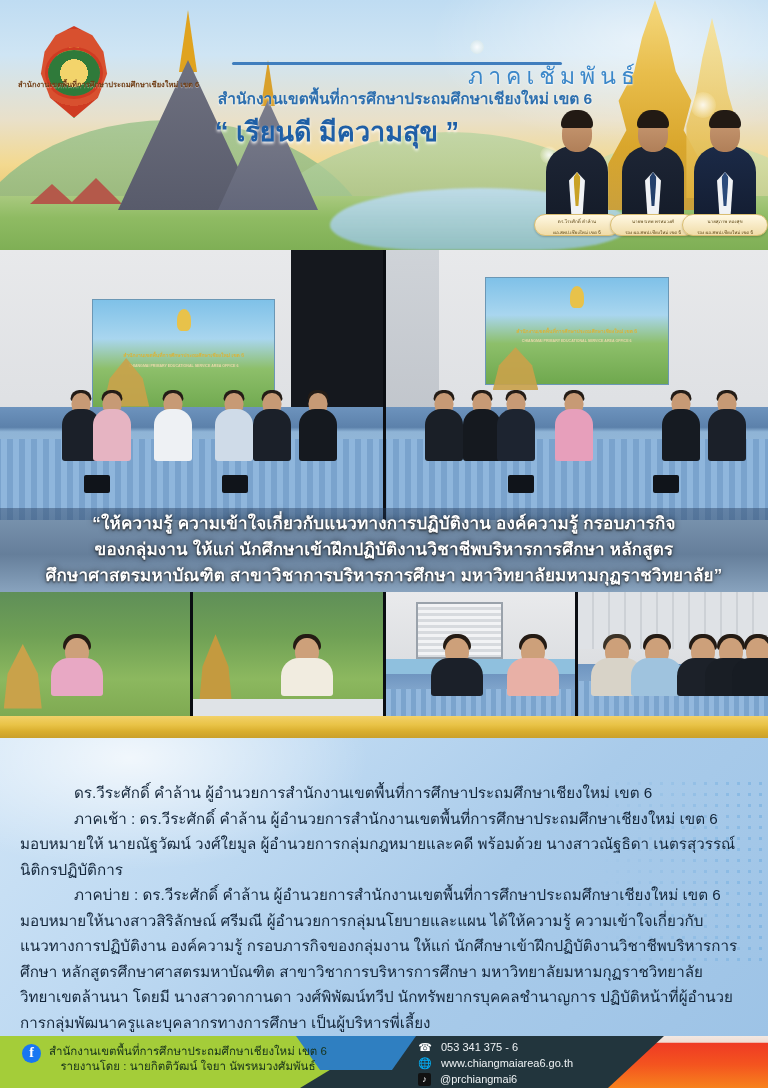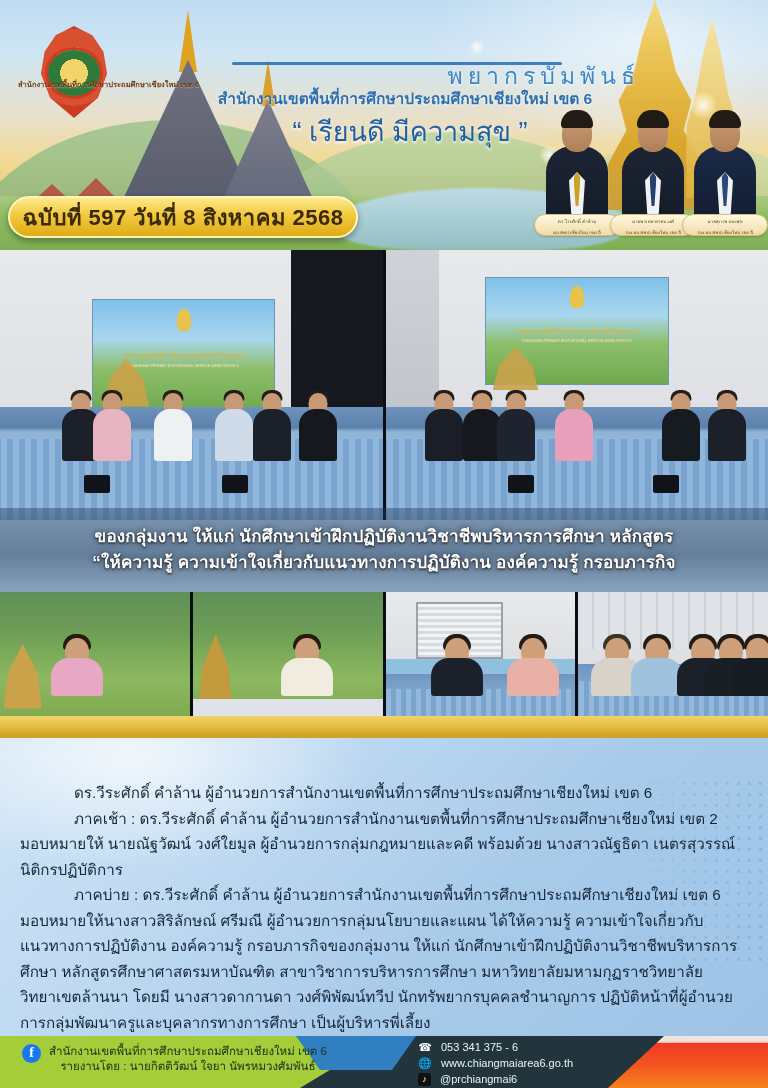--- a/index.html
+++ b/index.html
@@ -112,21 +112,21 @@
     font-size:23px; letter-spacing:5px; color:#3b87c9;
     text-shadow:0 1px 2px rgba(255,255,255,.9);
   }
   .h-office{
     position:absolute; left:195px; top:86px; width:420px;
     text-align:center; font-size:15.5px; font-weight:bold; color:#2d6fae;
     text-shadow:0 1px 2px rgba(255,255,255,.95);
   }
   .h-slogan{
     position:absolute; left:215px; top:110px; width:390px;
-    text-align:center; font-size:27px; font-weight:normal; color:#1f5fa6;
+    font-size:27px; font-weight:bold; color:#1f5fa6;
     text-shadow:0 2px 3px rgba(255,255,255,.95);
   }
 
   
   .official{ position:absolute; bottom:18px; width:78px; height:128px; }
   .off-body{
     position:absolute; bottom:0; left:8px; width:62px; height:86px;
     background:linear-gradient(180deg,#1d2535,#131a27);
     border-radius:26px 26px 6px 6px;
   }
@@ -367,21 +367,21 @@
     <div class="bokeh" style="left:540px;top:146px;width:18px;height:18px;"></div>
     <div class="bokeh" style="left:470px;top:40px;width:14px;height:14px;"></div>
 
     <div class="emblem">
       <div class="ring"></div>
       <div class="inner"></div>
       <div class="emblem-arc-text">สำนักงานเขตพื้นที่การศึกษาประถมศึกษาเชียงใหม่ เขต 6</div>
     </div>
 
     <div class="h-title-underline"></div>
-    <div class="h-sub">พยากรบัมพันธ์</div>
+    <div class="h-sub">ภาคเชัมพันธ์</div>
     <div class="h-office">สำนักงานเขตพื้นที่การศึกษาประถมศึกษาเชียงใหม่ เขต 6</div>
     <div class="h-slogan">“ เรียนดี  มีความสุข ”</div>
 
     <div class="official" style="left:538px;">
       <div class="off-body"></div>
         <div class="off-shirt"></div>
         <div class="off-tie"></div>
       <div class="off-head"></div>
         <div class="off-hair"></div>
       <div class="nameplate">
@@ -405,21 +405,20 @@
       <div class="off-shirt"></div>
       <div class="off-tie" style="background:#2b4a7a;"></div>
       <div class="off-head"></div>
         <div class="off-hair"></div>
       <div class="nameplate">
         <span>นายสุภาพ ทองสุข</span>
         <span>รอง ผอ.สพป.เชียงใหม่ เขต 6</span>
       </div>
     </div>
 
-    <div class="issue-badge">ฉบับที่ 597 วันที่  8 สิงหาคม  2568</div>
   </div>
 
   <div class="photos1">
     <div class="photo">
       <div class="mr-wall"></div>
       <div class="mr-dark" style="right:0;width:24%;"></div>
       <div class="mr-backdrop" style="left:24%;top:18%;width:48%;height:42%;">
         <div class="emb"></div>
         <div class="txt1">สำนักงานเขตพื้นที่การศึกษาประถมศึกษาเชียงใหม่ เขต 6</div>
         <div class="txt2">CHIANGMAI PRIMARY EDUCATIONAL SERVICE AREA OFFICE 6</div>
@@ -501,22 +500,23 @@
           <div class="hr"></div>
           <div class="h"></div>
           <div class="b" style="background:#1b2029;"></div>
         </div>
       <div class="mr-monitor" style="left:32%;"></div>
       <div class="mr-monitor" style="left:70%;"></div>
     </div>
   </div>
 
   <div class="quote-band">
+    <div class="line">“ให้ความรู้ ความเข้าใจเกี่ยวกับแนวทางการปฏิบัติงาน องค์ความรู้ กรอบภารกิจ</div>
     <div class="line">ของกลุ่มงาน ให้แก่ นักศึกษาเข้าฝึกปฏิบัติงานวิชาชีพบริหารการศึกษา หลักสูตร</div>
-    <div class="line">“ให้ความรู้ ความเข้าใจเกี่ยวกับแนวทางการปฏิบัติงาน องค์ความรู้ กรอบภารกิจ</div>
+    <div class="line">ศึกษาศาสตรมหาบัณฑิต สาขาวิชาการบริหารการศึกษา มหาวิทยาลัยมหามกุฏราชวิทยาลัย”</div>
   </div>
 
   <div class="photos2">
     <div class="photo">
       <div class="pr-bg-field"></div>
       <div style="position:absolute;left:2%;bottom:6%;width:20%;height:52%;background:#c9a24a;clip-path:polygon(50% 0,90% 46%,100% 100%,0 100%,10% 46%);"></div>
       <div class="pr-person" style="left:22%;width:70px;">
           <div class="hr"></div>
           <div class="h"></div>
           <div class="b" style="background:#e8a8c4;"></div>
@@ -581,21 +581,21 @@
         </div>
     </div>
   </div>
 
   <div class="gold-div"></div>
 
   <div class="body-area">
     <div class="dots"></div>
     <div class="body-text">
       <p class="ind">ดร.วีระศักดิ์ คำล้าน ผู้อำนวยการสำนักงานเขตพื้นที่การศึกษาประถมศึกษาเชียงใหม่ เขต 6</p>
-      <p class="ind">ภาคเช้า : ดร.วีระศักดิ์ คำล้าน ผู้อำนวยการสำนักงานเขตพื้นที่การศึกษาประถมศึกษาเชียงใหม่ เขต 2 มอบหมายให้ นายณัฐวัฒน์ วงศ์ใยมูล ผู้อำนวยการกลุ่มกฎหมายและคดี พร้อมด้วย นางสาวณัฐธิดา เนตรสุวรรณ์ นิติกรปฏิบัติการ</p>
+      <p class="ind">ภาคเช้า : ดร.วีระศักดิ์ คำล้าน ผู้อำนวยการสำนักงานเขตพื้นที่การศึกษาประถมศึกษาเชียงใหม่ เขต 6 มอบหมายให้ นายณัฐวัฒน์ วงศ์ใยมูล ผู้อำนวยการกลุ่มกฎหมายและคดี พร้อมด้วย นางสาวณัฐธิดา เนตรสุวรรณ์ นิติกรปฏิบัติการ</p>
       <p class="ind">ภาคบ่าย : ดร.วีระศักดิ์ คำล้าน ผู้อำนวยการสำนักงานเขตพื้นที่การศึกษาประถมศึกษาเชียงใหม่ เขต 6 มอบหมายให้นางสาวสิริลักษณ์ ศรีมณี ผู้อำนวยการกลุ่มนโยบายและแผน ได้ให้ความรู้ ความเข้าใจเกี่ยวกับแนวทางการปฏิบัติงาน องค์ความรู้ กรอบภารกิจของกลุ่มงาน ให้แก่ นักศึกษาเข้าฝึกปฏิบัติงานวิชาชีพบริหารการศึกษา หลักสูตรศึกษาศาสตรมหาบัณฑิต สาขาวิชาการบริหารการศึกษา  มหาวิทยาลัยมหามกุฏราชวิทยาลัย   วิทยาเขตล้านนา โดยมี นางสาวดากานดา วงศ์พิพัฒน์ทวีป นักทรัพยากรบุคคลชำนาญการ ปฏิบัติหน้าที่ผู้อำนวยการกลุ่มพัฒนาครูและบุคลากรทางการศึกษา เป็นผู้บริหารพี่เลี้ยง</p>
     </div>
   </div>
 
   <div class="footer">
     <div class="f-green"></div>
     <div class="f-dark"></div>
     <div class="f-blue"></div>
     <div class="f-red"></div>
 

